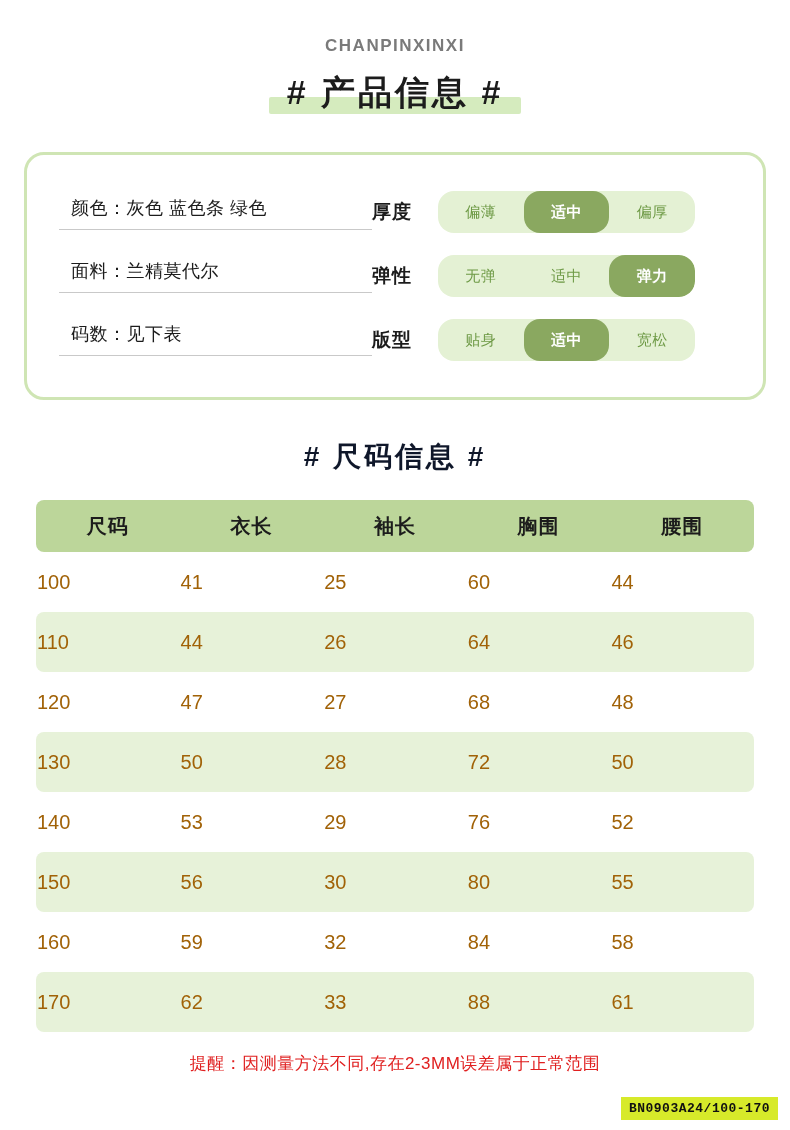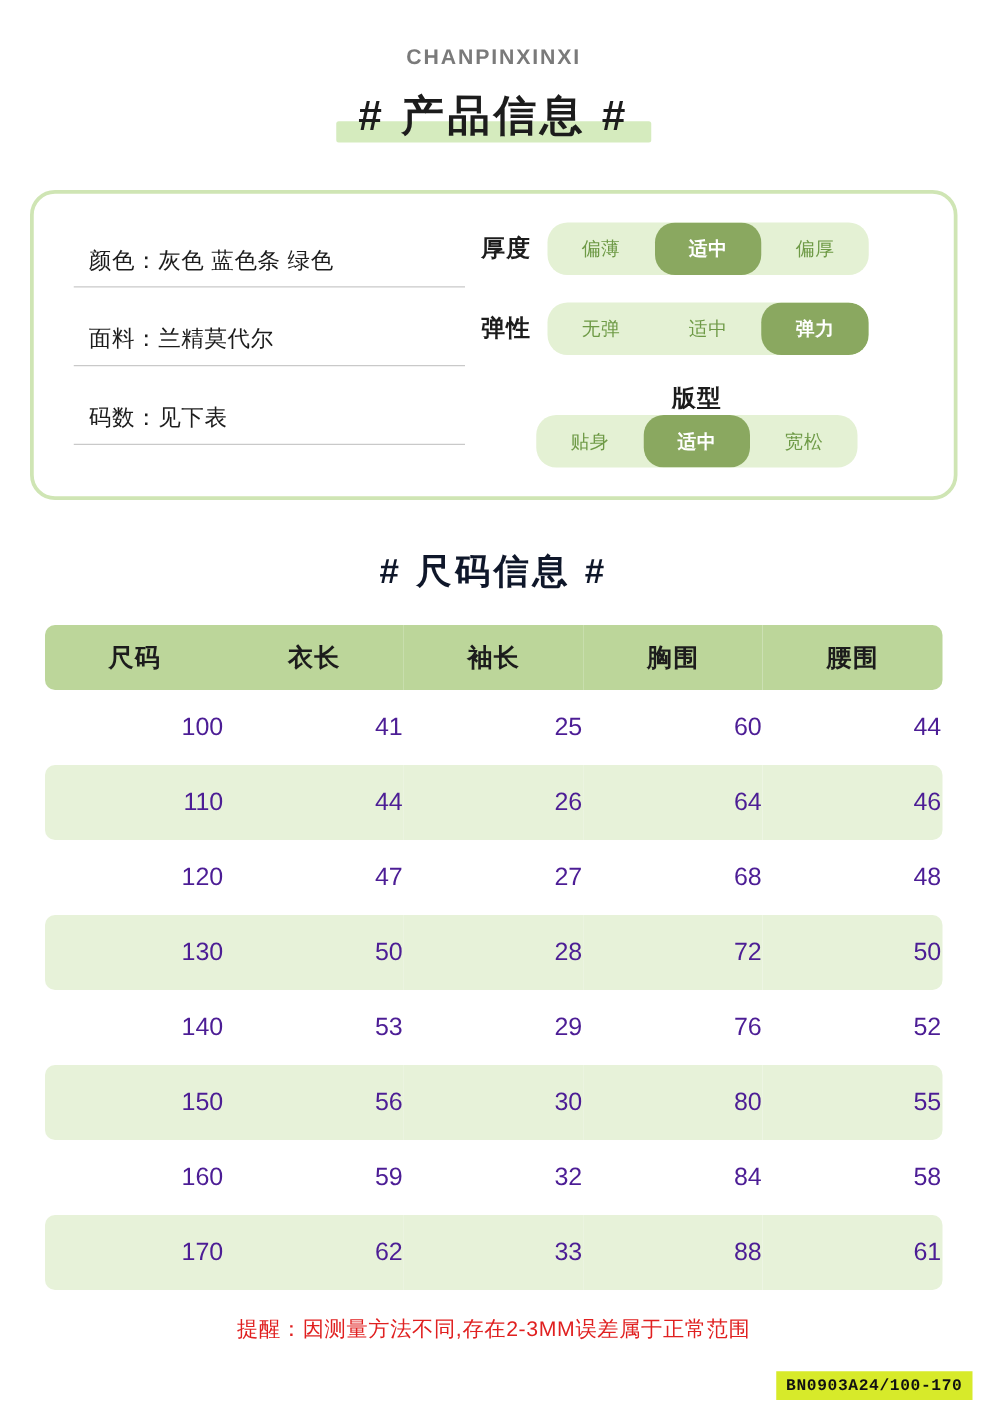--- a/index.html
+++ b/index.html
@@ -85,28 +85,27 @@
   .info-right {
     flex: 1;
     padding-right: 20px;
     box-sizing: border-box;
   }
   .attr-row {
     display: flex;
     align-items: center;
     margin-bottom: 22px;
   }
-  .attr-row:last-child { margin-bottom: 0; flex-direction: column; }
+  .attr-row:last-child { margin-bottom: 0; }
   .attr-name {
     width: 66px;
     font-size: 19px;
     font-weight: bold;
     color: #1c1c1c;
     letter-spacing: 1px;
-    text-align: center;
   }
   .attr-scale {
     display: flex;
     background: #e4f1d4;
     border-radius: 16px;
     overflow: hidden;
     height: 42px;
     width: 257px;
   }
   .attr-opt {
@@ -147,24 +146,24 @@
     background: #bcd69a;
     font-size: 20px;
     font-weight: bold;
     color: #1c1c1c;
     height: 50px;
     letter-spacing: 1px;
   }
   .size-table th:first-child { border-top-left-radius: 8px; border-bottom-left-radius: 8px; }
   .size-table th:last-child { border-top-right-radius: 8px; border-bottom-right-radius: 8px; }
   .size-table td {
-    text-align: right;
+    text-align: left;
     height: 58px;
     font-size: 20px;
-    color: #4c1d95;
+    color: #a16207;
   }
   .size-table tbody tr:nth-child(even) td {
     background: #e7f2d9;
   }
   .size-table tbody tr:nth-child(even) td:first-child { border-top-left-radius: 8px; border-bottom-left-radius: 8px; }
   .size-table tbody tr:nth-child(even) td:last-child { border-top-right-radius: 8px; border-bottom-right-radius: 8px; }
 
   .note {
     text-align: center;
     margin-top: 20px;

